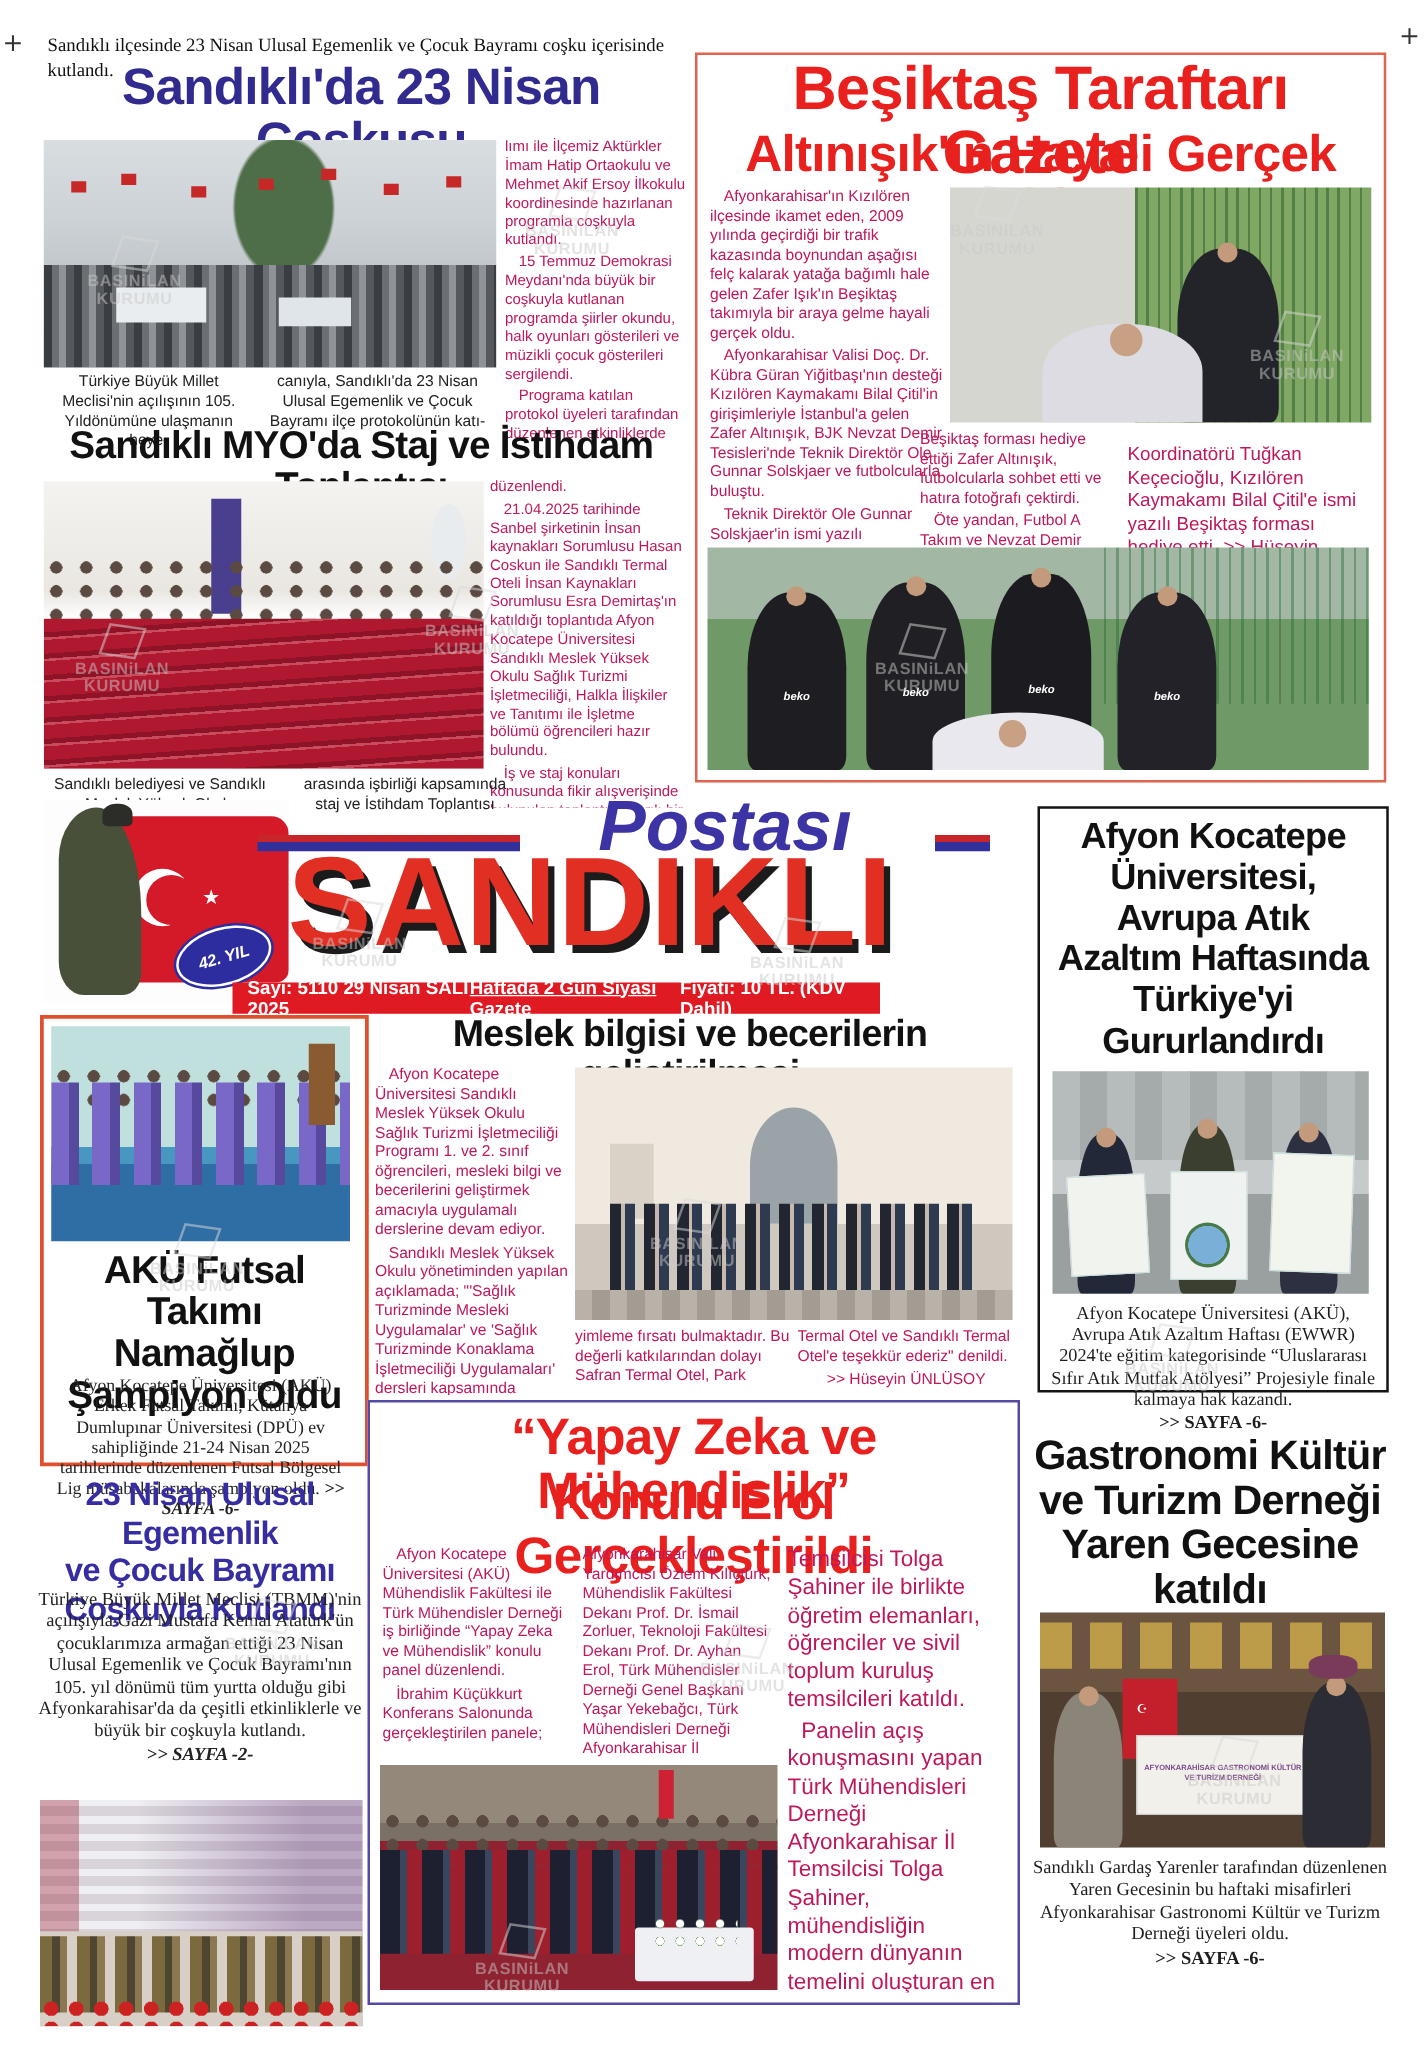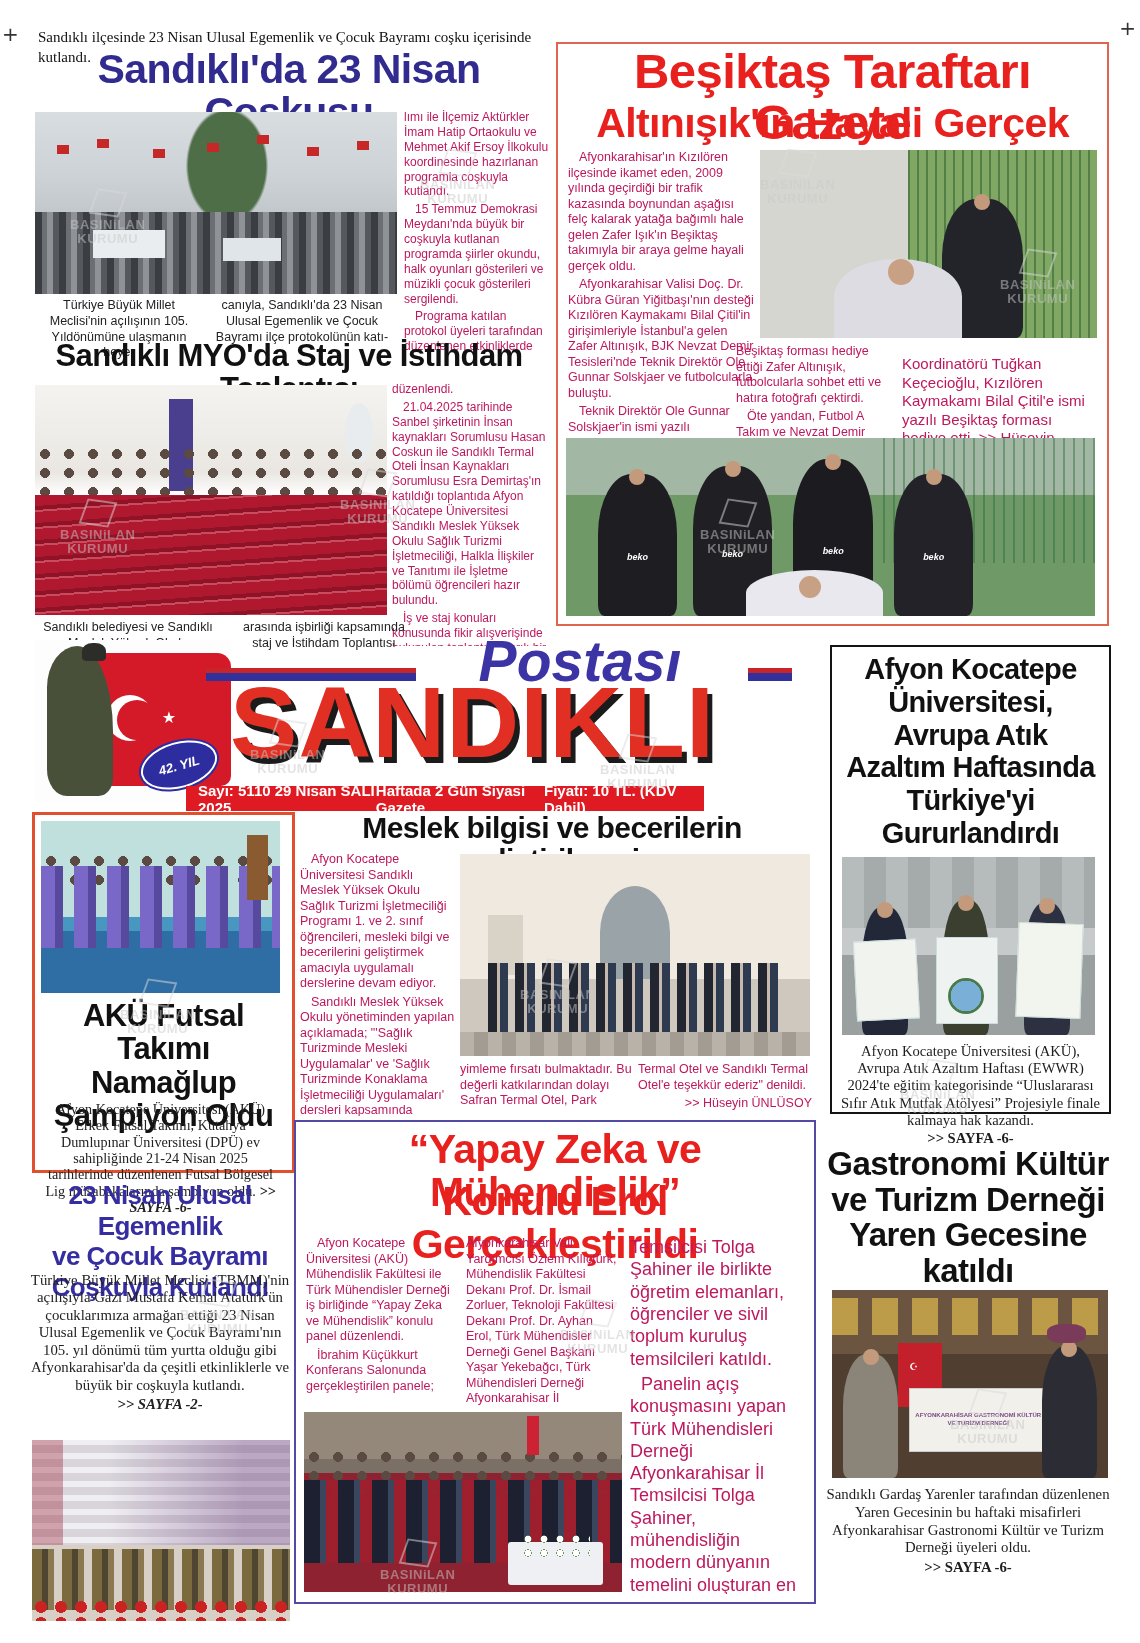--- a/index.html
+++ b/index.html
@@ -23,21 +23,21 @@
   .wm i{display:block;width:26px;height:22px;margin:0 auto 2px;border:2px solid #dadada;transform:rotate(8deg) skewX(-12deg)}
   
   #postasi{font-style:italic;font-weight:bold;color:#3c34a5;text-align:center}
   #sandikli{font-weight:bold;color:#e13023;text-align:center;text-shadow:5px 6px 0 #1b1b1b;letter-spacing:1px}
   .mbar{position:absolute;background:linear-gradient(180deg,#c8252b 0 42%,#32309a 42% 100%)}
   #badge{display:flex;align-items:center;justify-content:center;background:#2d2da0;border:2px solid #fff;
          box-shadow:0 0 0 2px #2d2da0;border-radius:50%;transform:rotate(-16deg);
          color:#fff;font:bold italic 13px "Liberation Sans",sans-serif}
   #infobar{display:flex;justify-content:space-between;align-items:center;background:#e01a22;color:#fff;
            font:bold 15px "Liberation Sans",sans-serif;padding:0 12px;box-sizing:border-box}
-  #infobar .u{}
+  #infobar .u{text-decoration:underline}
   
   .strip{position:absolute;left:0;right:0}
   .fig{position:absolute;border-radius:42% 42% 8% 8%}
   .fig::before{content:"";position:absolute;top:-5px;left:50%;transform:translateX(-50%);
                width:16px;height:16px;border-radius:50%;background:#c49a7c}
   .beko{position:absolute;left:0;right:0;text-align:center;color:#fff;font:bold italic 9px "Liberation Sans",sans-serif}
   #ph-crowd{background:linear-gradient(180deg,#d8dde0 0%,#ccd2d6 35%,#bfc5c9 60%,#9aa0a4 100%)}
   #ph-aud{background:linear-gradient(180deg,#f4f3f0 0%,#eae7e2 38%,#ffffff 48%)}
   #ph-wheel{background:linear-gradient(90deg,#d6d6d1 0 44%,#80a763 44% 100%)}
   #ph-team{background:linear-gradient(180deg,#a3b8a4 0 32%,#6f9a67 32% 100%)}
@@ -180,21 +180,21 @@
     <div class="abs" style="left:8%;top:30%;width:10%;height:30%;background:#d9d2c6"></div>
     <div class="strip" style="bottom:12%;height:34%;left:8%;right:8%;background:repeating-linear-gradient(90deg,#222630 0 9px,#c7b9ad 9px 12px,#2e3a50 12px 20px,transparent 20px 27px)"></div>
     <div class="strip" style="bottom:0;height:12%;background:repeating-linear-gradient(90deg,#b9b2a8 0 14px,#a39c92 14px 28px)"></div>
   </div>
 
   <div class="abs col" style="left:460px;top:1062px;width:172px;height:56px;font-size:12.5px">
     <p>yimleme fırsatı bulmaktadır. Bu değerli katkılarından dolayı Safran Termal Otel, Park</p>
   </div>
   <div class="abs col" style="left:638px;top:1062px;width:174px;height:56px;font-size:12.5px">
     <p>Termal Otel ve Sandıklı Termal Otel'e teşekkür ederiz" denildi.</p>
-    <p style="text-align:right">&gt;&gt; Hüseyin ÜNLÜSOY</p>
+    <p style="text-align:center">&gt;&gt; Hüseyin ÜNLÜSOY</p>
   </div>
 
   <section class="boxed" style="left:32px;top:812px;width:257px;height:355px;border:3px solid #e04f2e">
     <div class="photo" id="ph-futsal" style="left:6px;top:6px;width:239px;height:172px">
       <div class="heads" style="top:18%;height:24%"></div>
       <div class="strip" style="top:26%;height:48%;background:repeating-linear-gradient(90deg,#7a68c8 0 14px,#574a9e 14px 22px,transparent 22px 33px)"></div>
       <div class="abs" style="left:86%;top:8%;width:9%;height:38%;background:#8a5a30"></div>
     </div>
     <div class="abs hd" style="left:0;top:184px;width:100%;font-size:31px;color:#111;line-height:1.08">
       <span style="display:block">AKÜ Futsal Takımı</span>

